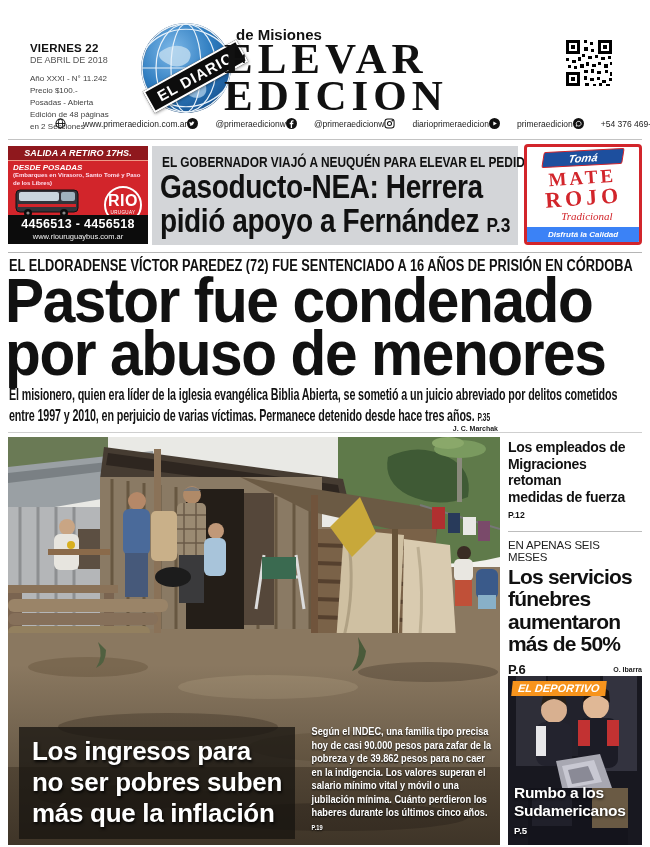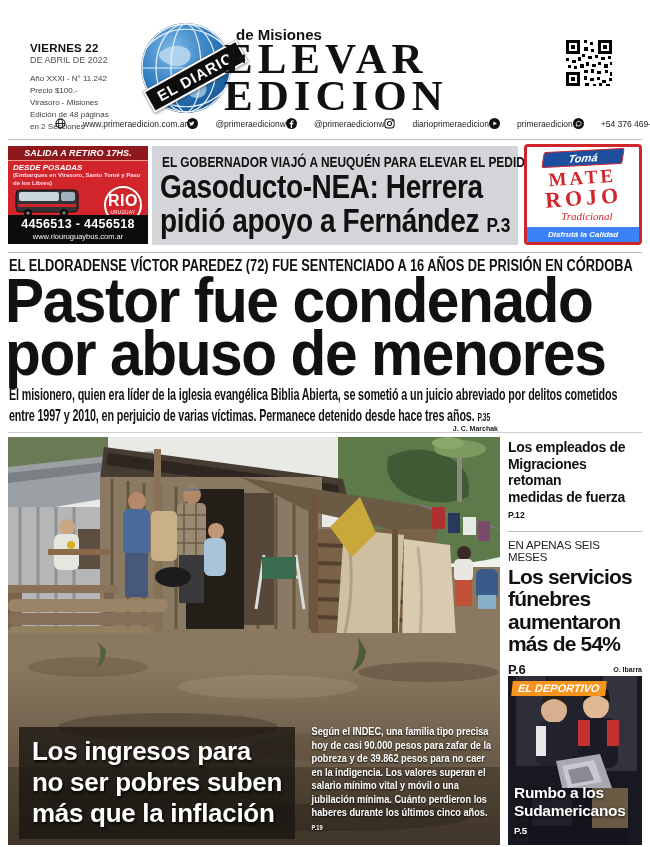--- a/index.html
+++ b/index.html
@@ -97,25 +97,25 @@
   .sports-headline{position:absolute;left:6px;bottom:5px;color:#fff;font-weight:800;font-size:15.5px;
                    line-height:18px;letter-spacing:-.3px;text-shadow:0 1px 3px rgba(0,0,0,.9);}
 </style>
 </head>
 <body>
 
 <div class="page">
 
   <div class="date-block">
     <div class="date-day">VIERNES 22</div>
-    <div class="date-rest">DE ABRIL DE 2022</div>
+    <div class="date-rest">DE ABRIL DE 2018</div>
     <div class="info-lines">
       <div>Año XXXI - N° 11.242</div>
       <div>Precio $100.-</div>
-      <div>Virasoro - Misiones</div>
+      <div>Posadas - Abierta</div>
       <div>Edición de 48 páginas</div>
       <div>en 2 Secciones</div>
     </div>
   </div>
 
   <div class="logo">
     <svg class="globe" viewBox="0 0 92 92">
       <defs>
         <radialGradient id="gg" cx="35%" cy="30%" r="80%">
           <stop offset="0%" stop-color="#7db8e8"></stop>
@@ -432,21 +432,21 @@
         <span>medidas de fuerza</span>
         <span class="pg">P.12</span>
       </div>
     </div>
     <div class="sb-item">
       <div class="sb-kicker">EN APENAS SEIS MESES</div>
       <div class="sb-h2">
         <span>Los servicios</span><br>
         <span>fúnebres</span><br>
         <span>aumentaron</span><br>
-        <span>más de 54%</span>
+        <span>más de 50%</span>
         <span class="pg">P.6</span>
       </div>
     </div>
     <div class="sb-item">
       <div class="sb-kicker">ALTERACIONES</div>
       <div class="sb-h3">
         <span>El COVID-19</span><br>
         <span>y los cambios</span><br>
         <span>menstruales</span>
         <span class="pg">P.14</span>

